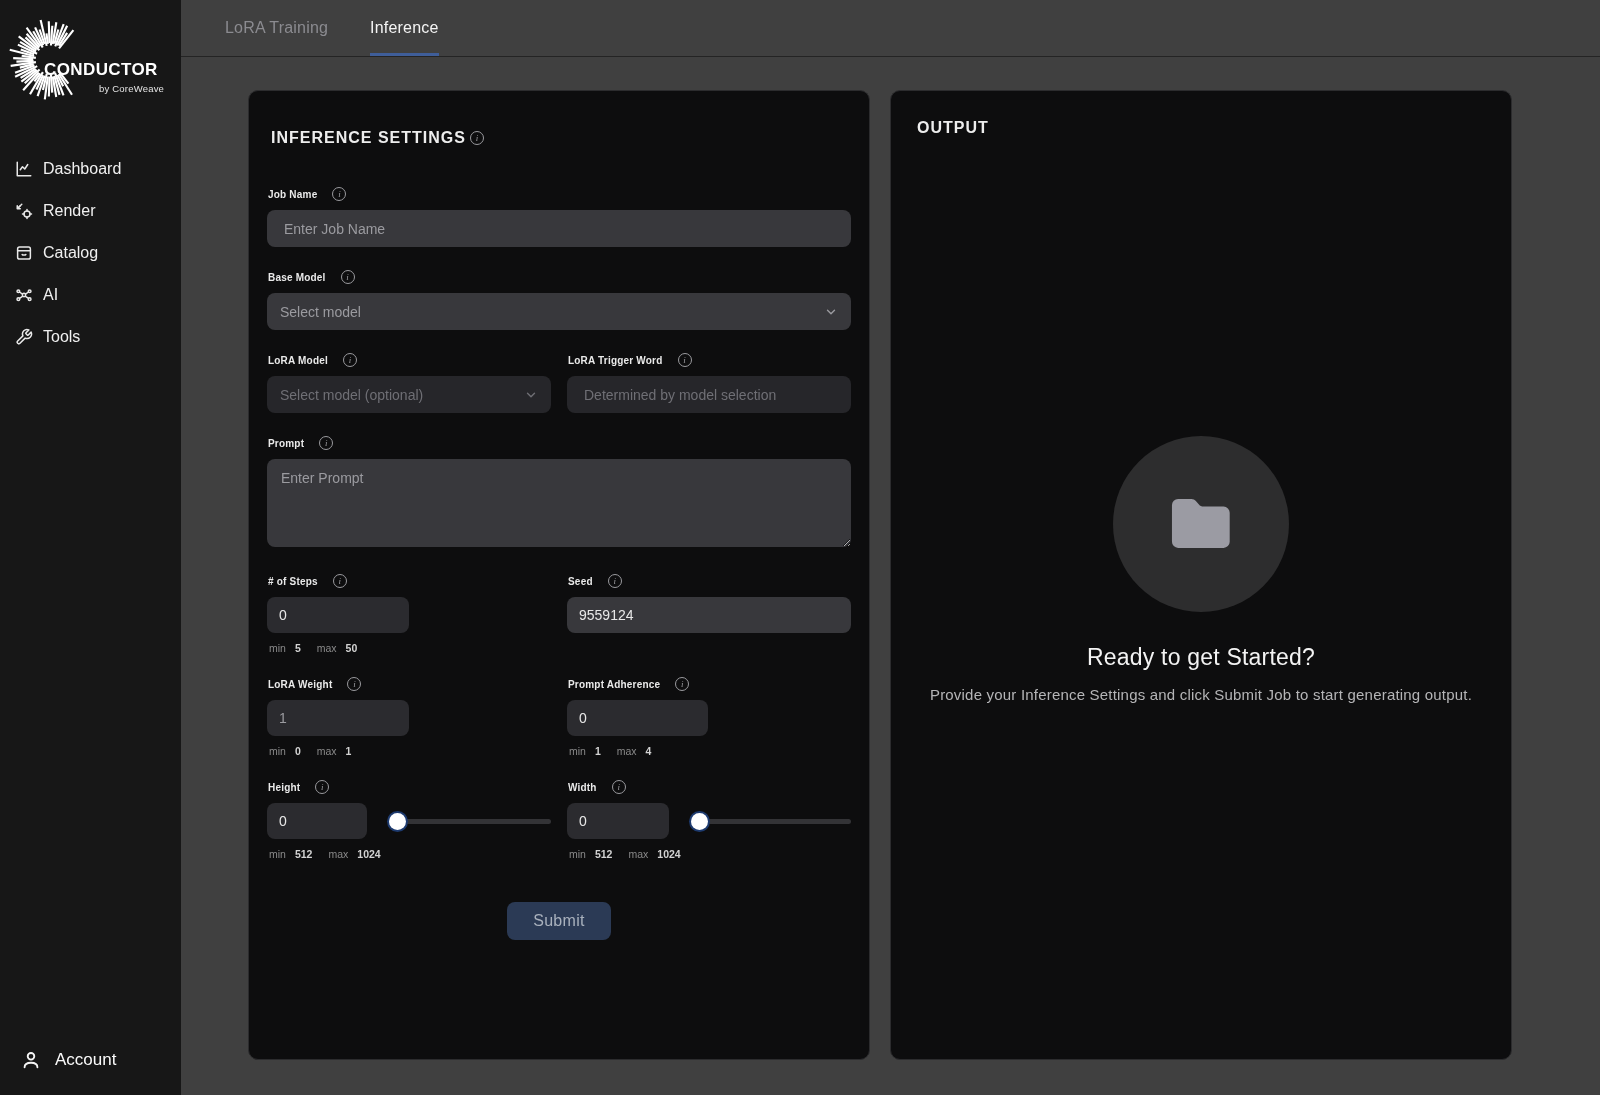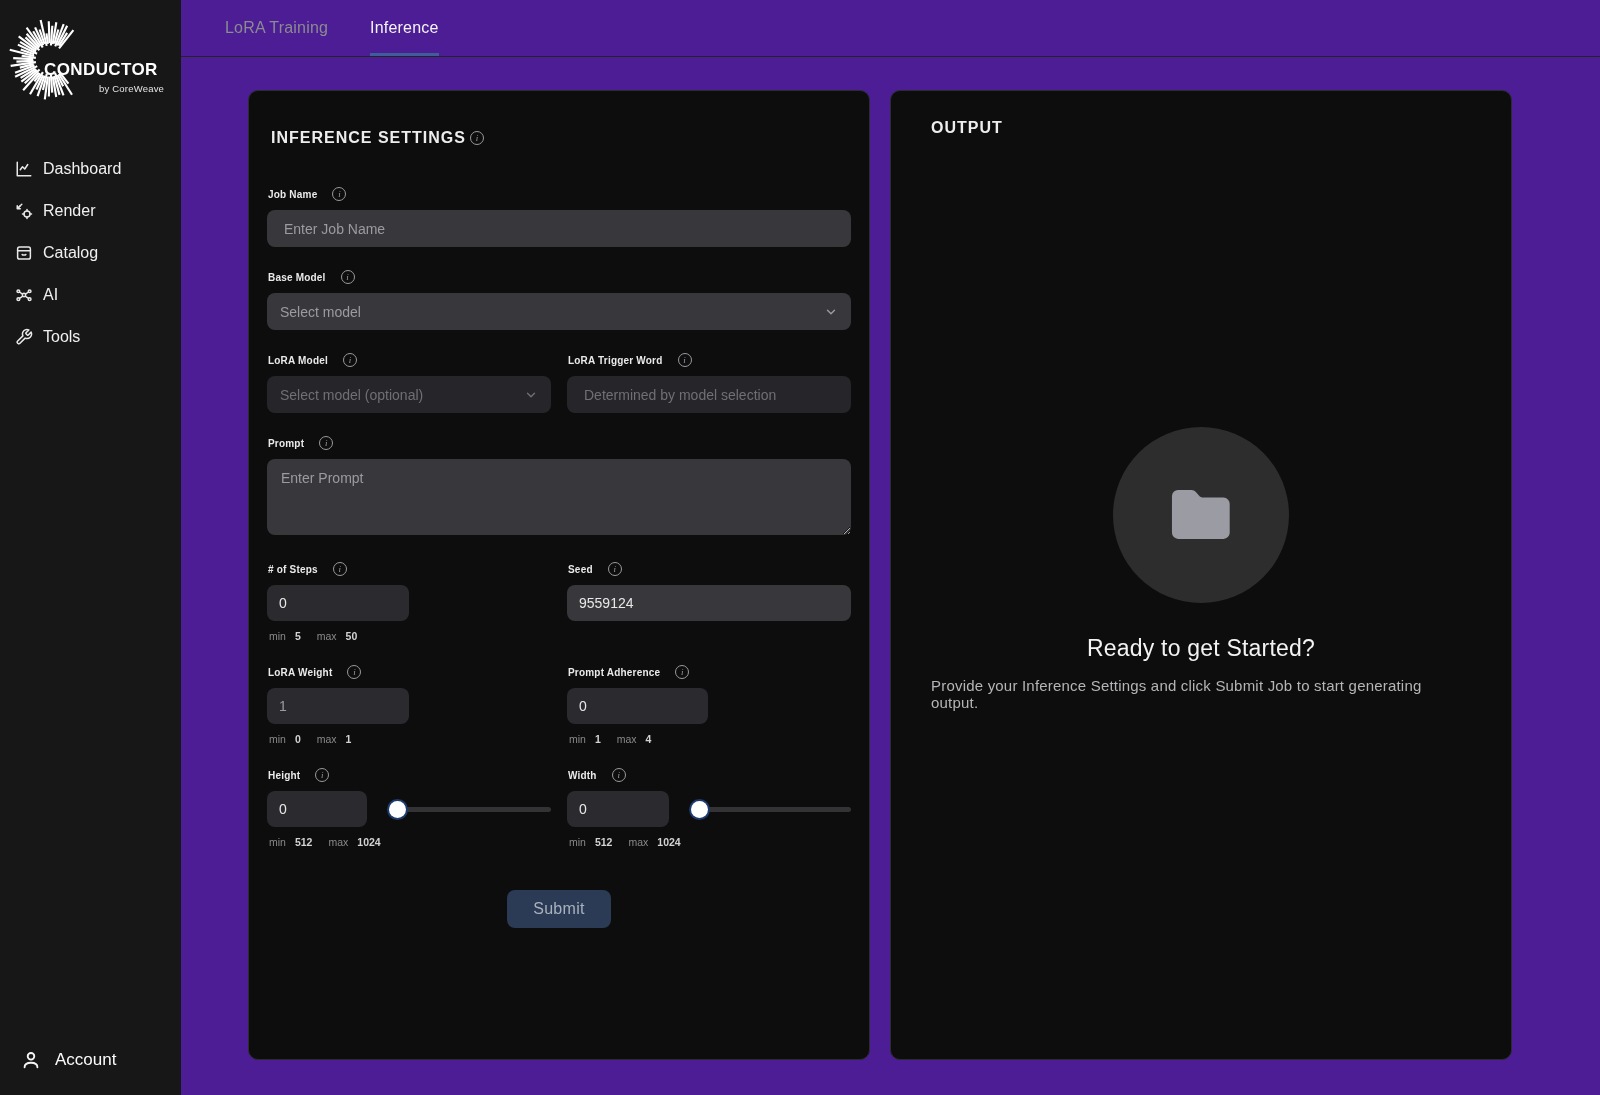--- a/index.html
+++ b/index.html
@@ -15,31 +15,31 @@
   .logo-title { font-size:17px; font-weight:700; letter-spacing:.4px; color:#fff; }
   .logo-sub { font-size:9.5px; color:#e4e4e4; margin-top:3px; margin-left:44px; letter-spacing:.2px;padding-left:11px; }
   .nav { margin-top:22px; }
   .nav-item { display:flex; align-items:flex-start; gap:10px; height:42px; padding-left:15px;
     font-size:16px; color:#f0f0f0; cursor:pointer; }
   .nav-item svg { flex:none; }
   .account { margin-top:auto; display:flex; align-items:center; gap:13px; padding:18px 18px 24px 20px;
     font-size:17px; color:#fafafa; cursor:pointer; }
 
   
-  .main { flex:1; display:flex; flex-direction:column; background:#4c1d95; }
+  .main { flex:1; display:flex; flex-direction:column; background:#404040; }
   .tabbar { height:57px; display:flex; align-items:stretch; padding-left:44px; gap:42px;
     border-bottom:1px solid #242424; }
   .tab { display:flex; align-items:center; font-size:16px; letter-spacing:.2px;
     color:#8b8b90; cursor:pointer; border-bottom:3px solid transparent; padding-top:3px; }
   .tab.active { color:#f4f4f4; border-bottom-color:#3f5e99; }
 
   .content { flex:1; display:flex; gap:20px; padding:33px 88px 35px 67px; }
   .card { border:1px solid #2c2c2e; border-radius:10px; background:#0d0d0e; }
   .card.settings { width:622px; min-width:622px; padding:38px 18px 24px 18px; display:flex; flex-direction:column; }
-  .card.output { flex:1; padding:28px 40px; display:flex; flex-direction:column; }
+  .card.output { flex:1; padding:28px 26px; display:flex; flex-direction:column; }
 
   .card-title-row { display:flex; align-items:center; gap:4px; padding-left:4px; }
   .card-title { font-size:16px; font-weight:600; letter-spacing:1px; color:#ededed; }
 
   
   .info { width:14px; height:14px; border:1px solid #9a9a9e; border-radius:50%; color:#9a9a9e;
     font-size:9px; display:inline-flex; align-items:center; justify-content:center;
     font-family:"Liberation Serif",serif; font-style:italic; line-height:1; cursor:pointer; flex:none; }
 
   
@@ -54,21 +54,21 @@
   .tinput { width:100%; height:37px; border-radius:8px; background:#38383c; color:#e8e8e8;
     padding:0 17px; font-size:14px; }
   .tinput::placeholder { color:#9b9ba0; }
   .tinput.disabled { background:#26262a; color:#6f6f75; }
   .tinput.disabled::placeholder { color:#6f6f75; }
 
   .select { height:37px; border-radius:8px; background:#38383c; display:flex; align-items:center;
     justify-content:space-between; padding:0 13px; font-size:14px; color:#9b9ba0; cursor:pointer; }
   .select.disabled { background:#26262a; color:#6f6f75; }
 
-  textarea.prompt { width:100%; height:76px; border-radius:8px; background:#38383c; color:#e8e8e8;
+  textarea.prompt { width:100%; height:88px; border-radius:8px; background:#38383c; color:#e8e8e8;
     padding:11px 14px; font-size:14px; resize:vertical; }
   textarea.prompt::placeholder { color:#9b9ba0; }
 
   .ninput { height:36px; border-radius:8px; background:#2b2b2f; color:#e8e8e8; padding:0 12px; font-size:14px; }
   .ninput.dim { color:#9b9ba0; }
   .w142 { width:142px; } .w141 { width:141px; } .w100 { width:100px; } .w102 { width:102px; } .wfull { width:100%; }
 
   .stats { display:flex; align-items:flex-end; gap:9px; margin-top:9px; padding-left:2px; font-size:10.5px; }
   .s-lab { color:#8a8a8a; }
   .s-val { color:#d3d3d3; font-weight:700; margin-right:7px; }

